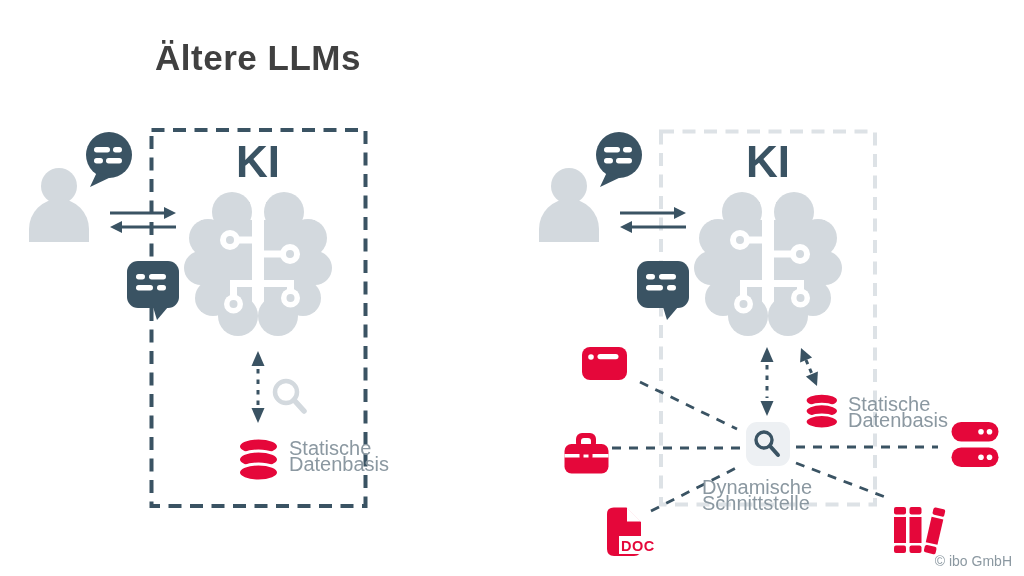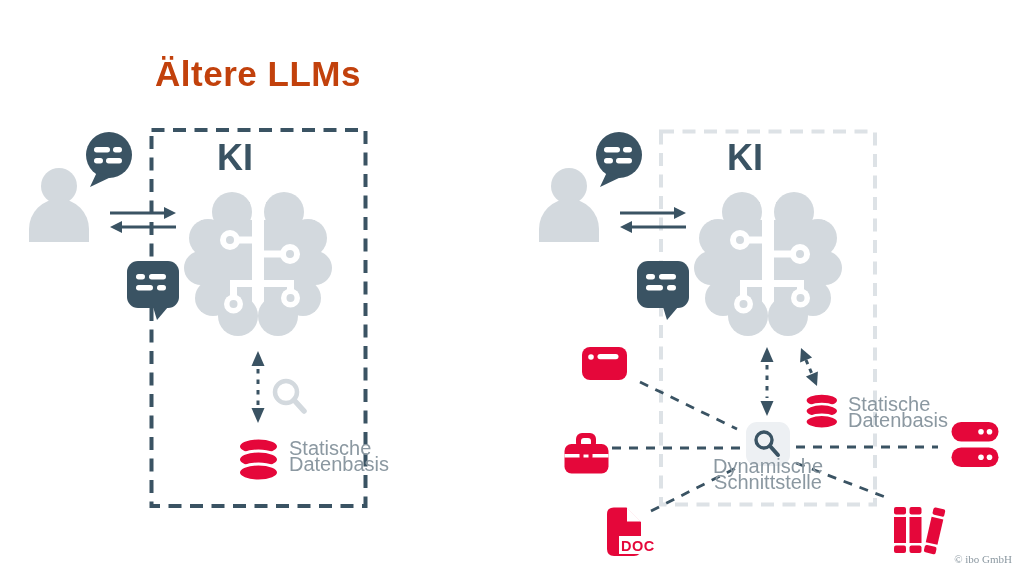--- a/index.html
+++ b/index.html
@@ -1,31 +1,31 @@
 <!DOCTYPE html>
 <html><head>
 <meta charset="utf-8">
 <style>
   html,body{margin:0;padding:0;background:#ffffff;}
   .canvas{position:relative;width:1024px;height:576px;background:#ffffff;
           font-family:"Liberation Sans",sans-serif;overflow:hidden;}
   .scene{position:absolute;left:0;top:0;}
   .title{position:absolute;top:38px;width:320px;text-align:center;
-         font-size:35px;font-weight:bold;color:#c2410c;letter-spacing:.5px;margin-top:16px;}
+         font-size:35px;font-weight:bold;color:#404040;letter-spacing:.5px;}
   .title-left{left:98px;}
   .title-right{left:608px;}
-  .ki{position:absolute;top:137px;width:82px;
-      font-size:36px;font-weight:bold;color:#3a5363;}
+  .ki{position:absolute;top:137px;width:82px;text-align:center;
+      font-size:44px;font-weight:bold;color:#3a5363;}
   .ki-left{left:217px;}
   .ki-right{left:727px;}
   .side-label{position:absolute;font-size:20px;line-height:16px;color:#8b98a1;}
   .db-label-left{left:289px;top:440px;}
   .db-label-right{left:848px;top:396px;}
-  .dyn-label{left:702px;top:458px;width:132px;text-align:center;}
-  .copyright{position:absolute;right:12px;top:553px;font-size:11px;color:#8b98a1;font-family:Liberation Serif, serif;}
+  .dyn-label{left:702px;top:479px;width:132px;}
+  .copyright{position:absolute;right:12px;top:553px;font-size:14px;color:#8b98a1;}
 </style>
 </head>
 <body>
 
 <div class="canvas">
 
   <div class="title title-left">Ältere LLMs</div>
   <div class="ki ki-left">KI</div>
   <div class="ki ki-right">KI</div>
 

